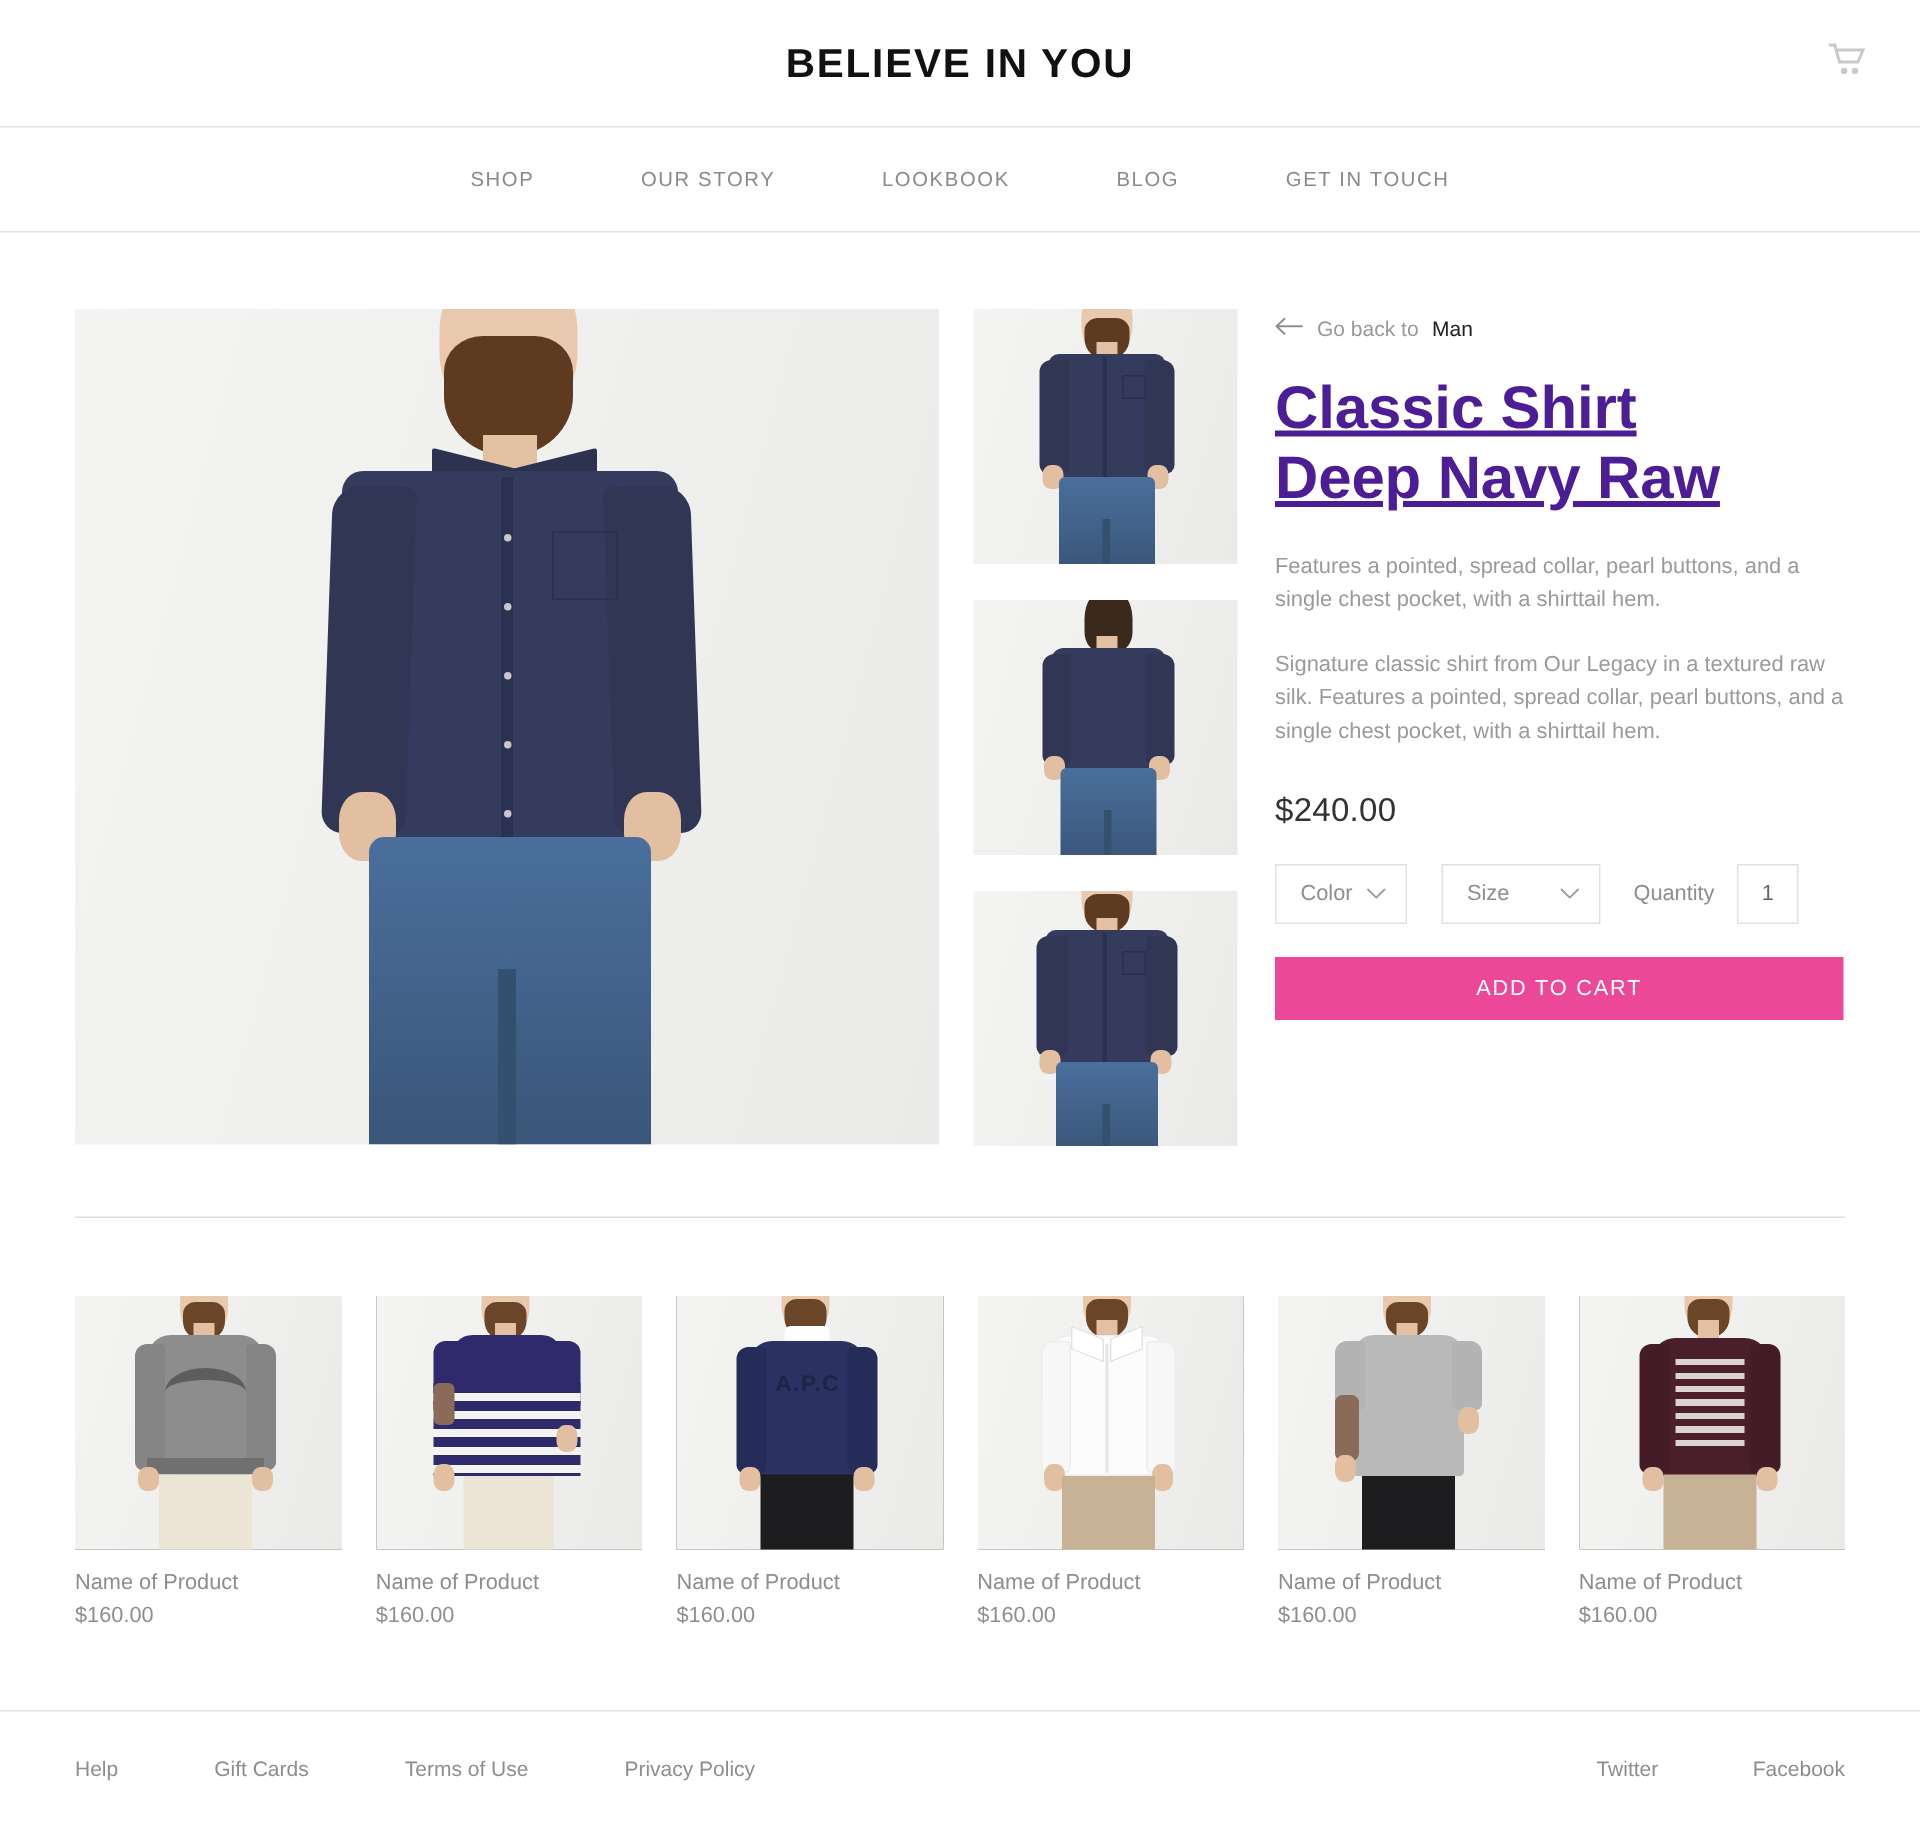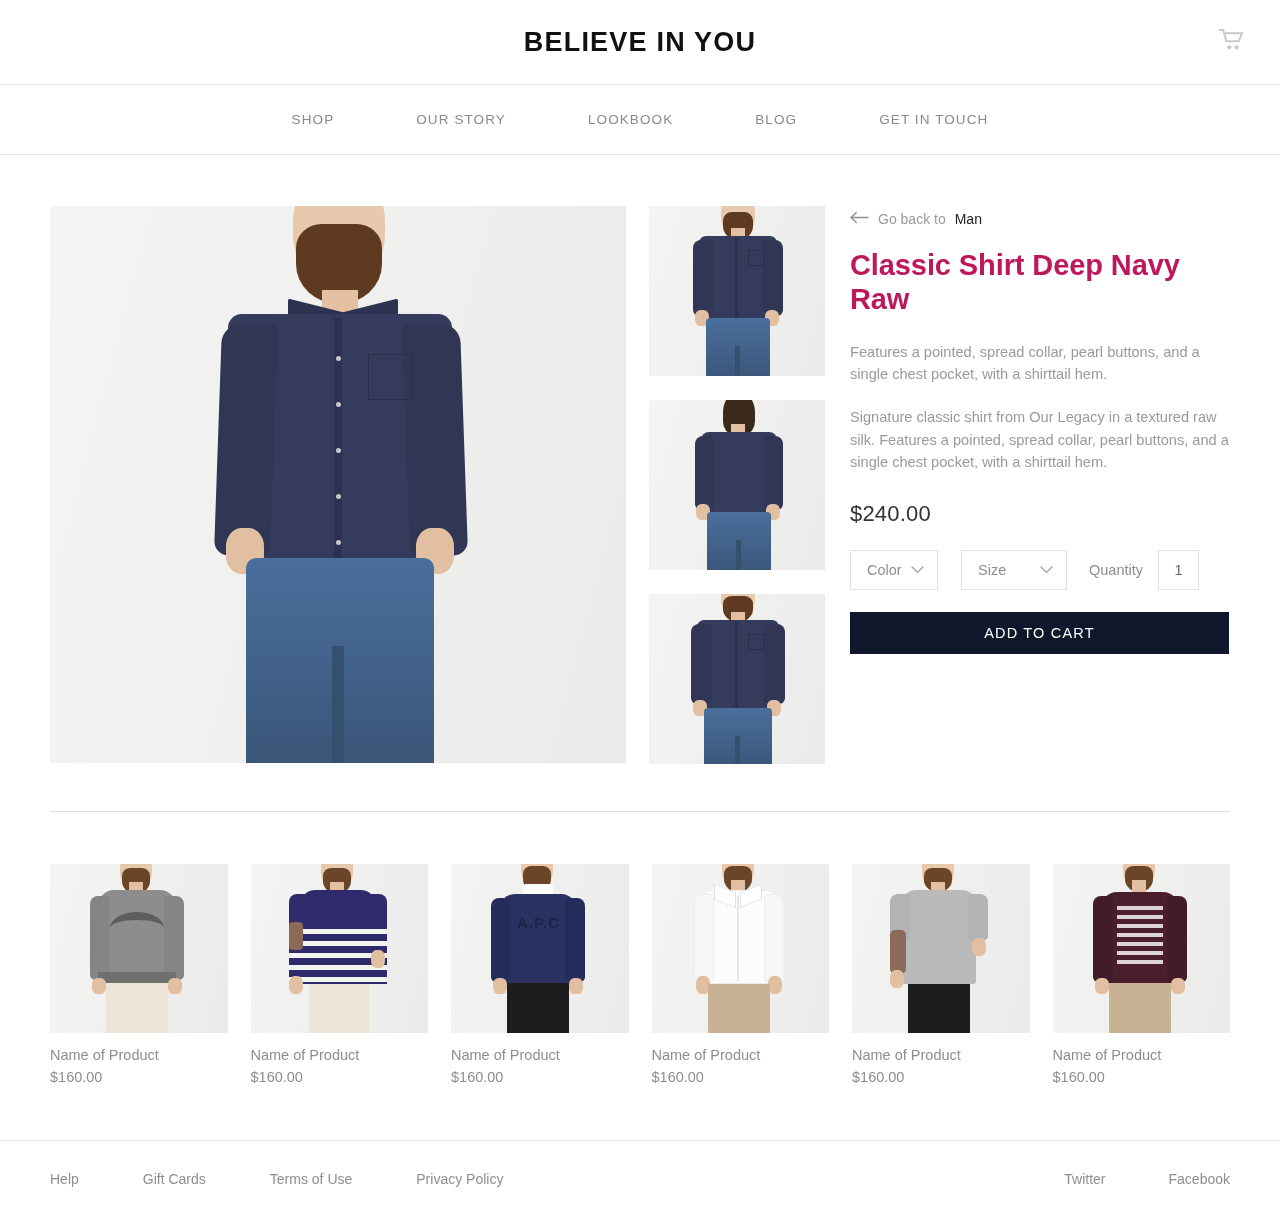--- a/index.html
+++ b/index.html
@@ -41,21 +41,21 @@
     cursor: pointer;
   }
 
   
   .nav {
     height: 70px;
     border-bottom: 1px solid #e3e3e3;
     display: flex;
     align-items: center;
     justify-content: center;
-    gap: 16px;
+    gap: 5px;
   }
   .nav-item {
     font-size: 13.5px;
     letter-spacing: 1.1px;
     color: #8a8a8a;
     text-decoration: none;
     padding: 0 33px;
     cursor: pointer;
     white-space: nowrap;
   }
@@ -118,27 +118,28 @@
     align-items: center;
     gap: 9px;
     font-size: 14px;
     color: #9a9a9a;
     margin-bottom: 22px;
     cursor: pointer;
     width: fit-content;
   }
   .goback .cat { color: #222222; }
   .prod-title {
-    font-size: 29px;
+    font-size: 40px;
     line-height: 1.17;
     font-weight: bold;
-    color: #be185d;
+    color: #4c1d95;
     margin: 0 0 24px 0;
     letter-spacing: -0.1px;
     max-width: 330px;
+    text-decoration: underline;
   }
   .desc {
     font-size: 14.6px;
     line-height: 1.55;
     color: #9a9a9a;
     margin: 0 0 20px 0;
     max-width: 386px;
   }
   .desc.second { max-width: 386px; }
   .price {
@@ -177,21 +178,21 @@
     font-size: 14.5px;
     color: #666;
     font-family: "Liberation Sans", sans-serif;
     background: #fff;
     outline: none;
     padding: 0;
   }
   .atc {
     width: 379px;
     height: 42px;
-    background: #0f172a;
+    background: #ec4899;
     color: #ffffff;
     border: none;
     font-size: 14.5px;
     letter-spacing: 1.2px;
     font-family: "Liberation Sans", sans-serif;
     cursor: pointer;
   }
 
   
   .divider {

